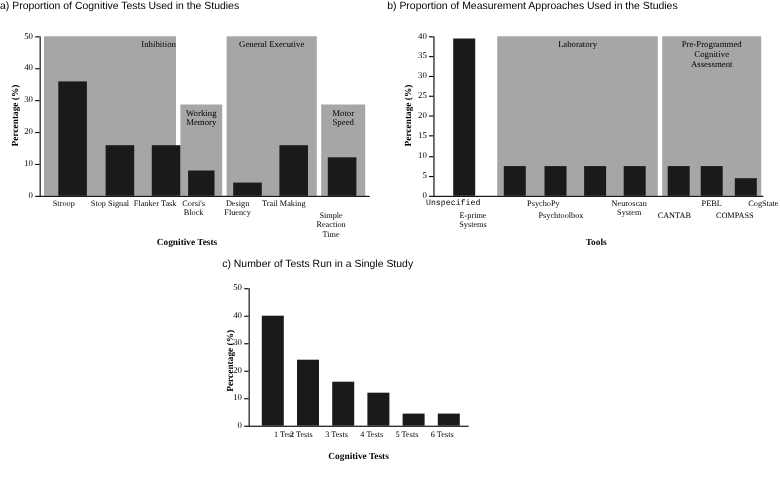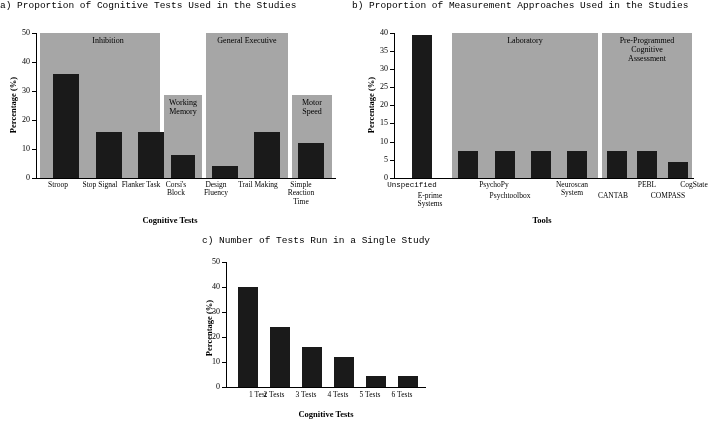--- a/index.html
+++ b/index.html
@@ -13,21 +13,21 @@
     position: relative;
     font-family: "Liberation Serif", serif;
     color: #000000;
     overflow: hidden;
   }
   .panel {
     position: absolute;
   }
   .panel-title {
     font-size: 9.5px;
-    font-family: Liberation Mono, monospace;
+    font-family: Liberation Sans, sans-serif;
     color: #000;
     white-space: nowrap;
   }
   .plot {
     position: absolute;
   }
   .axis-line {
     position: absolute;
     background: #000;
   }
@@ -93,21 +93,21 @@
 <div class="panel" style="left:0px; top:0px; width:350px; height:230px;">
   <div class="panel-title" style="left:2px; top:4px;">a) Proportion of Cognitive Tests Used in the Studies</div>
 
   <div class="plot" style="left:36px; top:33px; width:300px; height:145px;">
 
     <div class="group-box" style="left:4px; top:0px; width:120px; height:145px;"></div>
     <div class="group-box" style="left:128px; top:62px; width:38px; height:83px;"></div>
     <div class="group-box" style="left:170px; top:0px; width:82px; height:145px;"></div>
     <div class="group-box" style="left:256px; top:62px; width:40px; height:83px;"></div>
 
-    <div class="group-label" style="left:4px; top:4px; width:136px;">Inhibition</div>
+    <div class="group-label" style="left:4px; top:4px; width:120px;text-align:right;">Inhibition</div>
     <div class="group-label" style="left:124px; top:66px; width:46px;">Working
 Memory</div>
     <div class="group-label" style="left:170px; top:4px; width:82px;">General Executive</div>
     <div class="group-label" style="left:254px; top:66px; width:44px;">Motor
 Speed</div>
 
     <div class="axis-line" style="left:0px; top:0px; width:1px; height:146px;"></div>
 
     <div class="axis-line" style="left:0px; top:145px; width:300px; height:1px;"></div>
 
@@ -132,21 +132,21 @@
     <div class="bar" style="left:218px; width:26px; height:46px;"></div>
     <div class="bar" style="left:262px; width:26px; height:35px;"></div>
   </div>
 
   <div class="cat-label" style="left:36px; top:181px; width:44px;">Stroop</div>
   <div class="cat-label" style="left:80px; width:40px; top:181px;">Stop Signal</div>
   <div class="cat-label" style="left:121px; width:40px; top:181px;">Flanker Task</div>
   <div class="cat-label" style="left:157px; width:38px; top:181px;">Corsi's Block</div>
   <div class="cat-label" style="left:196px; width:40px; top:181px;">Design Fluency</div>
   <div class="cat-label" style="left:238px; width:40px; top:181px;">Trail Making</div>
-  <div class="cat-label" style="left:281px; width:40px; top:181px;">Simple Reaction Time</div>
+  <div class="cat-label" style="left:281px; width:40px; top:192px;">Simple Reaction Time</div>
 
   <div class="ylabel" style="left:-22px; top:100px; width:70px; text-align:center; transform:rotate(-90deg);">Percentage (%)</div>
   <div class="xlabel" style="left:110px; top:215px; width:120px;">Cognitive Tests</div>
 </div>
 
 <div class="panel" style="left:352px; top:0px; width:357px; height:230px;">
   <div class="panel-title" style="left:2px; top:4px;">b) Proportion of Measurement Approaches Used in the Studies</div>
 
   <div class="plot" style="left:42px; top:33px; width:300px; height:145px;">
 

